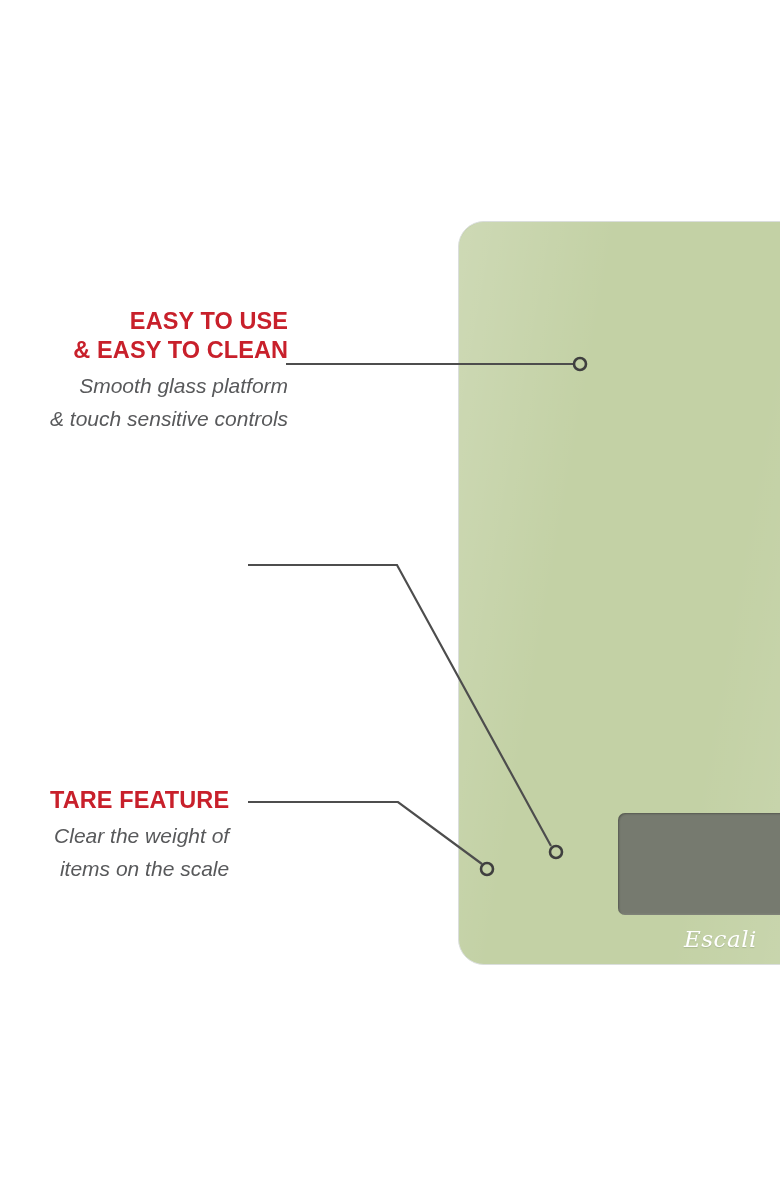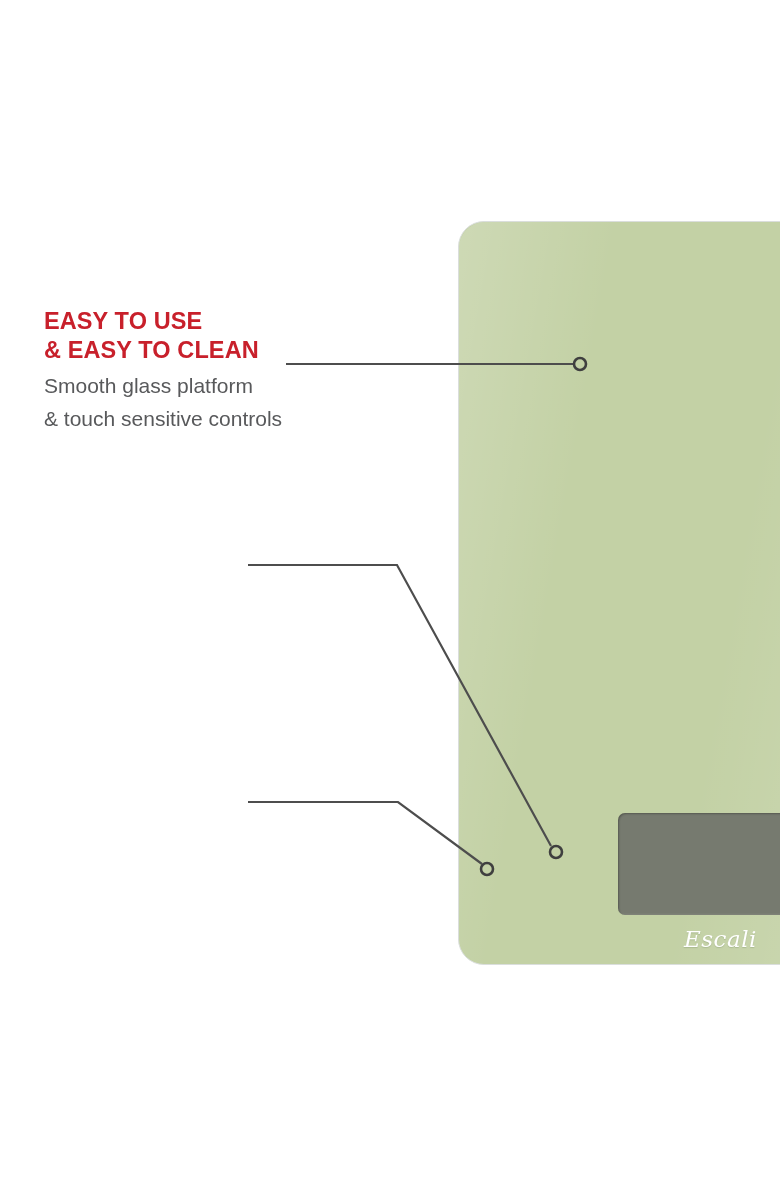--- a/index.html
+++ b/index.html
@@ -76,41 +76,43 @@
     position: absolute;
     left: 0; top: 0;
     width: 780px;
     height: 1196px;
     pointer-events: none;
   }
 
   
   .callout {
     position: absolute;
-    left: 44px;
+    left: 50px;
+    text-align: right;
   }
   .callout-title {
     color: #c8202b;
     font-family: "Liberation Sans", sans-serif;
     font-weight: bold;
     font-size: 23.5px;
     letter-spacing: 0.1px;
     line-height: 29px;
     white-space: pre-line;
     margin: 0;
   }
   .callout-body {
     color: #58595b;
     font-family: "Liberation Sans", sans-serif;
     font-weight: normal;
     font-size: 21px;
     line-height: 33px;
     white-space: pre-line;
     margin: 0;
     margin-top: 4px;
+    font-style: italic;
   }
   #callout-easy  { top: 307px; }
   #callout-hold  { top: 549px; }
   #callout-tare  { top: 786px; }
 </style>
 </head>
 <body>
 
 <div id="page">
 
@@ -146,15 +148,18 @@
     <p class="callout-title">EASY TO USE
 &amp; EASY TO CLEAN</p>
     <p class="callout-body">Smooth glass platform
 &amp; touch sensitive controls</p>
   </div>
 
   <div class="callout" id="callout-hold">
   </div>
 
   <div class="callout" id="callout-tare">
+    <p class="callout-title">TARE FEATURE</p>
+    <p class="callout-body">Clear the weight of
+items on the scale</p>
   </div>
 
 </div>
 
 </body></html>

